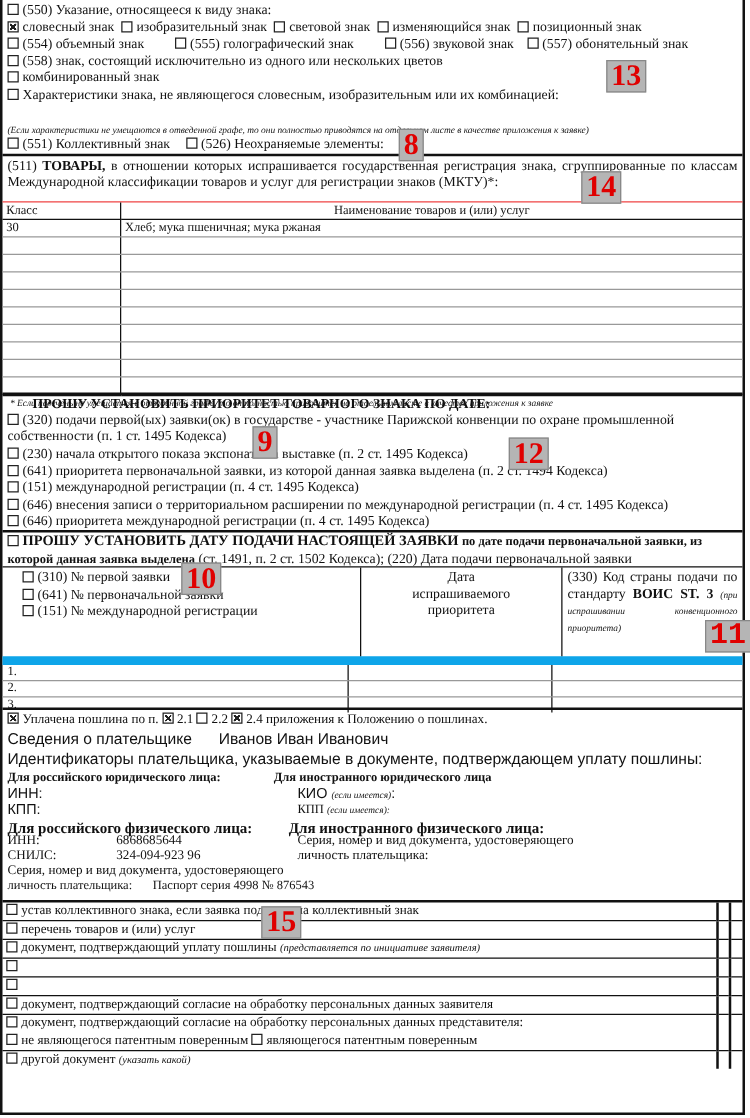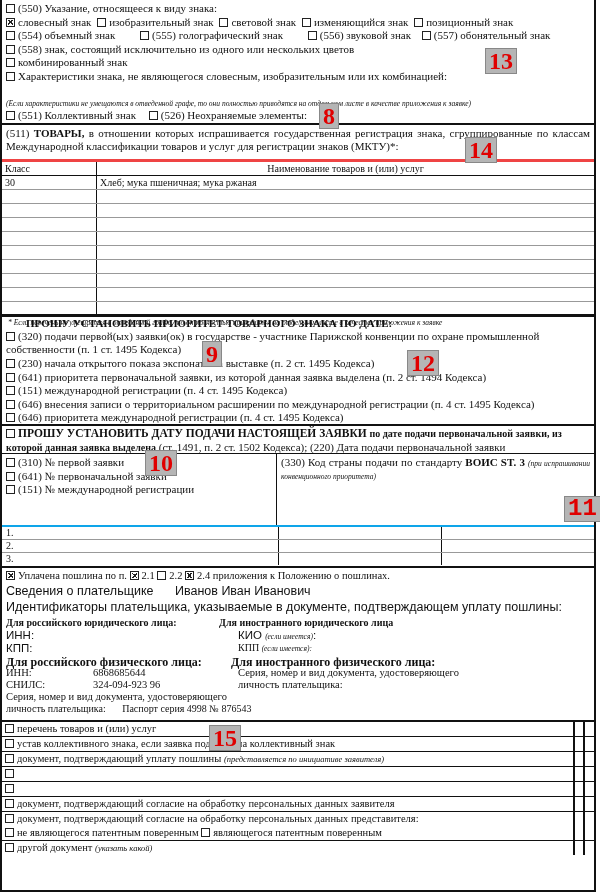--- a/index.html
+++ b/index.html
@@ -11,21 +11,21 @@
     linear-gradient(45deg,transparent 40%,#222 40%,#222 60%,transparent 60%),
     linear-gradient(-45deg,transparent 40%,#222 40%,#222 60%,transparent 60%);}
   .line{white-space:nowrap;height:13.5px;}
   .badge{position:absolute;background:#b5b5b5;border:1px solid #888;color:#e00000;font-weight:bold;font-family:"Liberation Serif",serif;font-size:24px;line-height:24px;text-align:center;padding:0 3px;}
   .small-it{font-style:italic;font-size:7.5px;}
   .b{font-weight:bold;}
   table{border-collapse:collapse;width:100%;}
   .goods td{border-right:1px solid #111;border-bottom:1px solid #999;height:13px;padding:0 3px;font-size:10px;}
   .goods td:last-child{border-right:none;}
   .goods tr.hdr td{border-bottom:1px solid #111;}
-  .prio-grid{display:flex;border-bottom:2px solid #0ea5e9;}
+  .prio-grid{display:flex;border-bottom:7px solid #0ea5e9;padding-left:12px;}
   .prio-grid .col{box-sizing:border-box;padding:2px 4px;}
   .docs td{border-bottom:1px solid #111;border-right:2px solid #111;height:14px;padding:0 3px;font-size:10.5px;}
   .docs td:last-child{border-right:none;}
   .pay-row{white-space:nowrap;height:13px;font-family:"Liberation Sans",sans-serif;font-size:11.5px;}
 </style>
 </head>
 <body>
 
 <div class="page">
 
@@ -51,21 +51,21 @@
     <div class="line small-it" style="height:10px">(Если характеристики не умещаются в отведенной графе, то они полностью приводятся на отдельном листе в качестве приложения к заявке)</div>
     <div class="line">
       <span class="cb"></span><span>(551) Коллективный знак</span>
       <span class="cb" style="margin-left:10px"></span><span>(526) Неохраняемые элементы:</span>
     </div>
     <div class="badge" style="left:483px;top:48px;">13</div>
     <div class="badge" style="left:317px;top:103px;">8</div>
   </div>
 
   <div class="sec" style="height:191px;">
-    <div style="padding:2px 4px;height:30px;text-align:justify;border-bottom:3px solid #ef4444;box-sizing:border-box;height:37px;">
+    <div style="padding:2px 4px;height:30px;text-align:justify;border-bottom:1px solid #ef4444;box-sizing:border-box;height:37px;">
       <span>(511)</span>
       <span class="b">ТОВАРЫ,</span>
       <span>в отношении которых испрашивается государственная регистрация знака, сгруппированные по классам Международной классификации товаров и услуг для регистрации знаков (МКТУ)*:</span>
     </div>
     <div class="badge" style="left:463px;top:12px;">14</div>
     <table class="goods">
       <tbody>
           <tr class="hdr">
         <td style="width:88px">Класс</td>
         <td style="text-align:center">Наименование товаров и (или) услуг</td>
@@ -132,20 +132,21 @@
       <span class="cb"></span><span class="b" style="font-size:11.5px">ПРОШУ УСТАНОВИТЬ ДАТУ ПОДАЧИ НАСТОЯЩЕЙ ЗАЯВКИ</span>
       <span class="b" style="font-size:10px">по дате подачи первоначальной заявки, из которой данная заявка выделена</span>
       <span>(ст. 1491, п. 2 ст. 1502 Кодекса); (220) Дата подачи первоначальной заявки</span>
     </div>
     <div class="prio-grid" style="height:71px;">
       <div class="col" style="width:275px;border-right:1px solid #111;">
         <div class="line"><span class="cb"></span><span>(310) № первой заявки</span></div>
         <div class="line"><span class="cb"></span><span>(641) № первоначальной заявки</span></div>
         <div class="line"><span class="cb"></span><span>(151) № международной регистрации</span></div>
       </div>
+      <div class="col" style="width:161px;border-right:1px solid #111;text-align:center;padding:2px 30px;">Дата испрашиваемого приоритета</div>
       <div class="col" style="flex:1;text-align:justify;">
         <span>(330) Код страны подачи по стандарту</span>
         <span class="b">ВОИС ST. 3</span>
         <span class="small-it">(при испрашивании конвенционного приоритета)</span>
       </div>
     </div>
     <table style="width:100%;border-collapse:collapse;font-size:10px;">
       <tbody>
           <tr>
             <td style="width:268px;border-right:1px solid #111;border-bottom:1px solid #999;height:12px;padding:0 4px;">1.</td>
@@ -211,26 +212,26 @@
     <div style="font-size:10px;height:12px;white-space:nowrap;">
       <span>личность плательщика:</span>
       <span style="margin-left:14px">Паспорт серия 4998 № 876543</span>
     </div>
   </div>
 
   <div style="position:relative;">
     <table class="docs">
       <tbody>
       <tr>
+            <td><span class="cb"></span><span>устав коллективного знака, если заявка подается на коллективный знак</span></td>
+            <td></td>
+            <td></td>
+          </tr>
+      <tr>
             <td><span class="cb"></span><span>перечень товаров и (или) услуг</span></td>
-            <td></td>
-            <td></td>
-          </tr>
-      <tr>
-            <td><span class="cb"></span><span>устав коллективного знака, если заявка подается на коллективный знак</span></td>
             <td></td>
             <td></td>
           </tr>
       <tr>
             <td><span class="cb"></span><span>документ, подтверждающий уплату пошлины</span> <span class="small-it" style="font-size:8.5px">(представляется по инициативе заявителя)</span></td>
             <td></td>
             <td></td>
           </tr>
       <tr>
             <td><span class="cb"></span></td>

